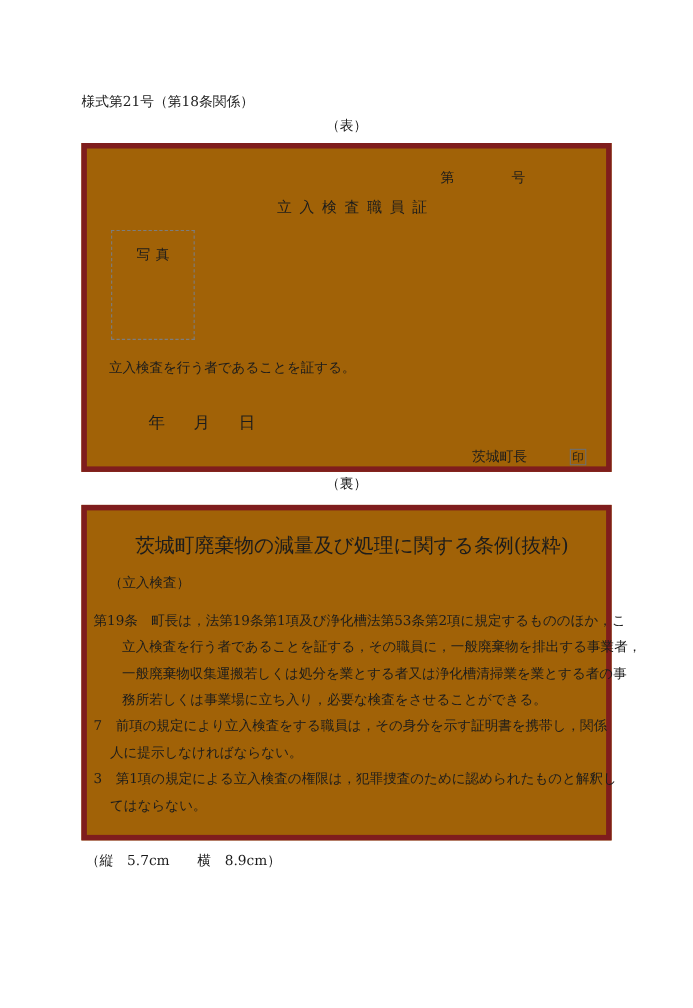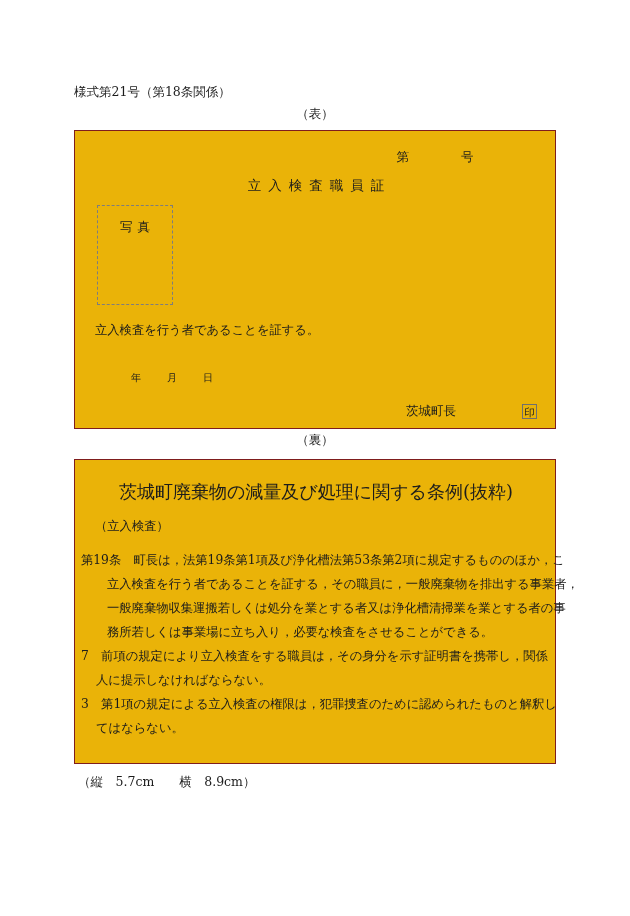--- a/index.html
+++ b/index.html
@@ -40,22 +40,22 @@
     text-align: center;
     font-size: 12.5px;
   }
   .side-label-back {
     top: 430px;
   }
 
   
   .card {
     position: absolute;
-    border: 1px solid #7f1d1d;
-    background: #eab308;
+    border: 5px solid #7f1d1d;
+    background: #a16207;
     box-sizing: border-box;
   }
   .card-front {
     left: 74px;
     top: 126px;
     width: 482px;
     height: 299px;
   }
   .card-back {
     left: 74px;
@@ -133,33 +133,33 @@
     font-size: 12.3px;
     line-height: 22px;
   }
   .statement .l1 { text-indent: 14px; display: block; }
   .statement .l2 { display: block; }
 
   .date-line {
     position: absolute;
     left: 56px;
     top: 240px;
-    font-size: 10px;
+    font-size: 15px;
     white-space: pre;
   }
   .date-line .gap { display: inline-block; width: 26px; }
 
   .signature {
     position: absolute;
     right: 18px;
     top: 272px;
     font-size: 12.5px;
     display: flex;
     align-items: center;
-    gap: 66px;
+    gap: 39px;
     white-space: pre;
   }
   .seal {
     display: inline-block;
     width: 15px;
     height: 15px;
     border: 1px solid #6f6f6f;
     font-size: 10.5px;
     line-height: 14px;
     text-align: center;

